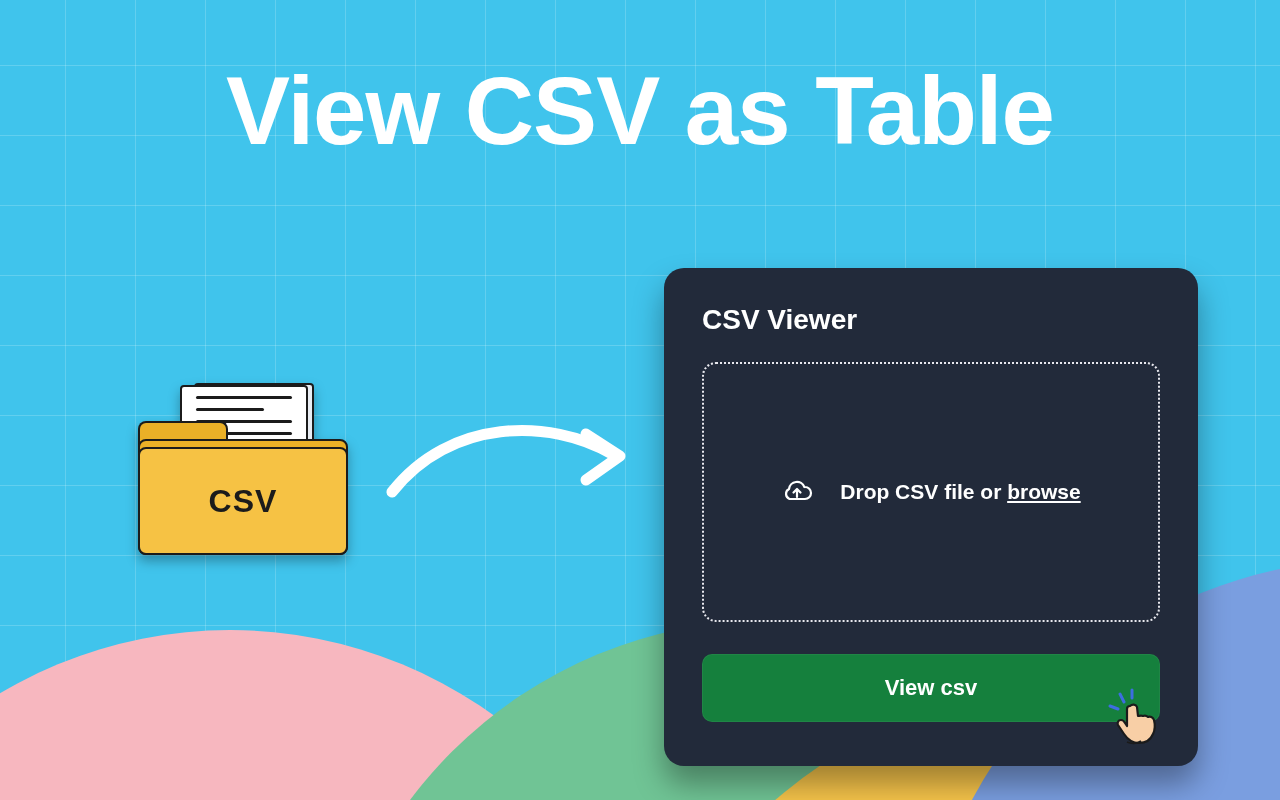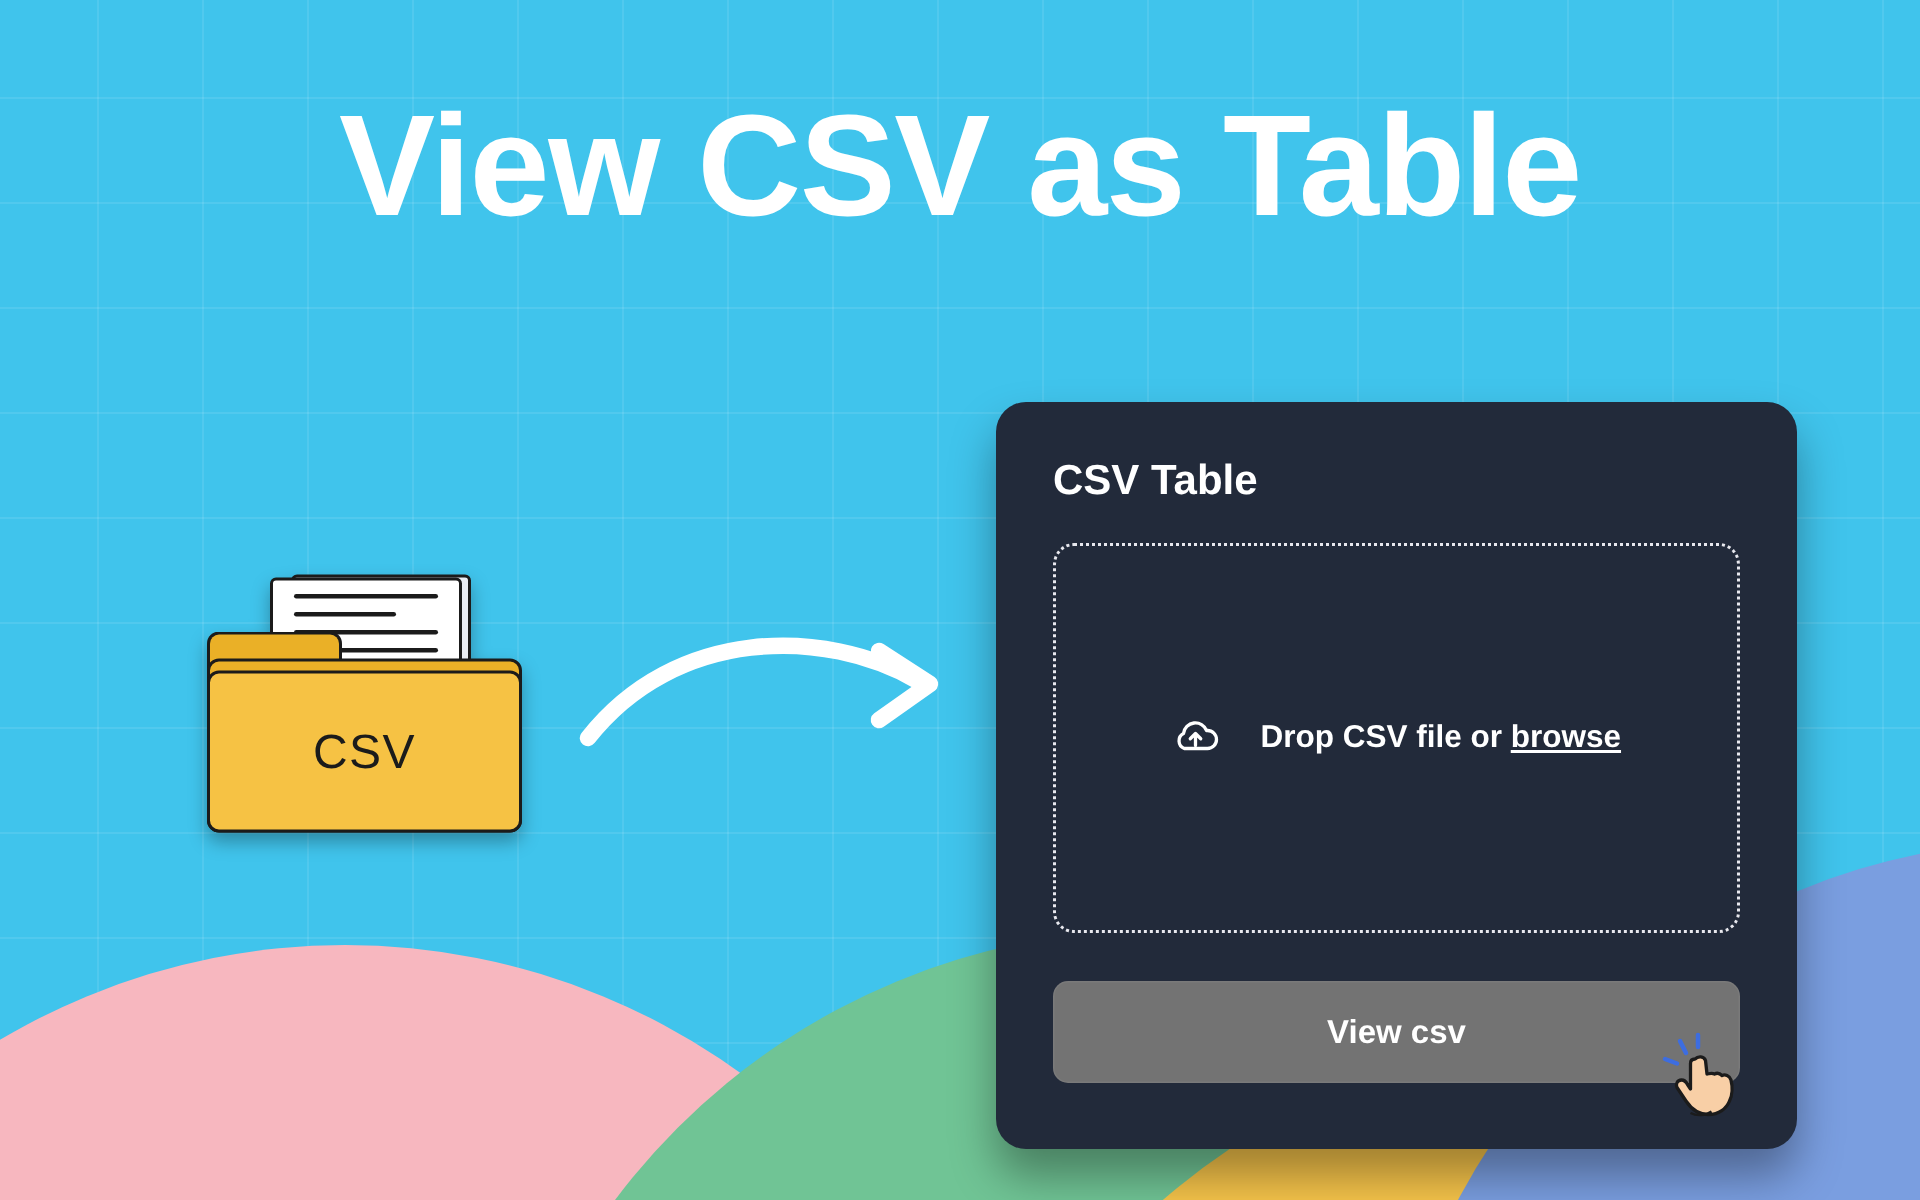--- a/index.html
+++ b/index.html
@@ -67,21 +67,21 @@
     border-radius: 8px 8px 0 0;
   }
   .folder-front {
     position: absolute;
     left: 0; top: 62px;
     width: 210px; height: 108px;
     background:#f6c244;
     border: 2px solid #1b1b1b;
     border-radius: 8px;
     display:flex; align-items:center; justify-content:center;
-    font-weight:400; font-size:32px; color:#1b1b1b;
+    font-weight:700; font-size:32px; color:#1b1b1b;
     letter-spacing:1px;
   }
 
   
   .arrow {
     position: absolute;
     left: 380px; top: 400px;
     width: 260px; height: 120px;
   }
 
@@ -111,21 +111,21 @@
     cursor: pointer;
   }
   .drop-text { font-size: 21px; font-weight: 700; color:#fff; }
   .drop-text .browse { text-decoration: underline; }
   .cloud-icon svg { display:block; }
 
   .view-btn {
     margin-top: 32px;
     width: 100%;
     height: 68px;
-    background: #737373;
+    background: #15803d;
     border: none;
     border-radius: 10px;
     color:#fff;
     font-size: 22px;
     font-weight: 800;
     cursor: pointer;
     box-shadow: inset 0 0 0 1px rgba(255,255,255,0.05);
   }
 
   
@@ -164,21 +164,21 @@
 </div>
 
 <div class="arrow">
   <svg width="260" height="120" viewBox="0 0 260 120">
     <path d="M12 92 C 70 18, 170 18, 232 54" fill="none" stroke="#ffffff" stroke-width="11" stroke-linecap="round"></path>
     <path d="M206 34 L240 56 L206 80" fill="none" stroke="#ffffff" stroke-width="11" stroke-linecap="round" stroke-linejoin="round"></path>
   </svg>
 </div>
 
 <div class="panel">
-  <div class="panel-title">CSV Table</div>
+  <div class="panel-title">CSV Viewer</div>
 
   <div class="dropzone">
     <span class="cloud-icon">
       <svg width="32" height="26" viewBox="0 0 32 26" fill="none">
         <path d="M24 20a6 6 0 0 0 0-12 6 6 0 0 0-.6.03A8 8 0 0 0 8 10a5.5 5.5 0 0 0 .5 10H24z" stroke="#ffffff" stroke-width="2.2" fill="none" stroke-linejoin="round"></path>
         <path d="M16 18v-7M12.5 13.5 16 10l3.5 3.5" stroke="#ffffff" stroke-width="2.2" fill="none" stroke-linecap="round" stroke-linejoin="round"></path>
       </svg>
     </span>
     <span class="drop-text">
       <span>Drop CSV file or </span><span class="browse">browse</span>

